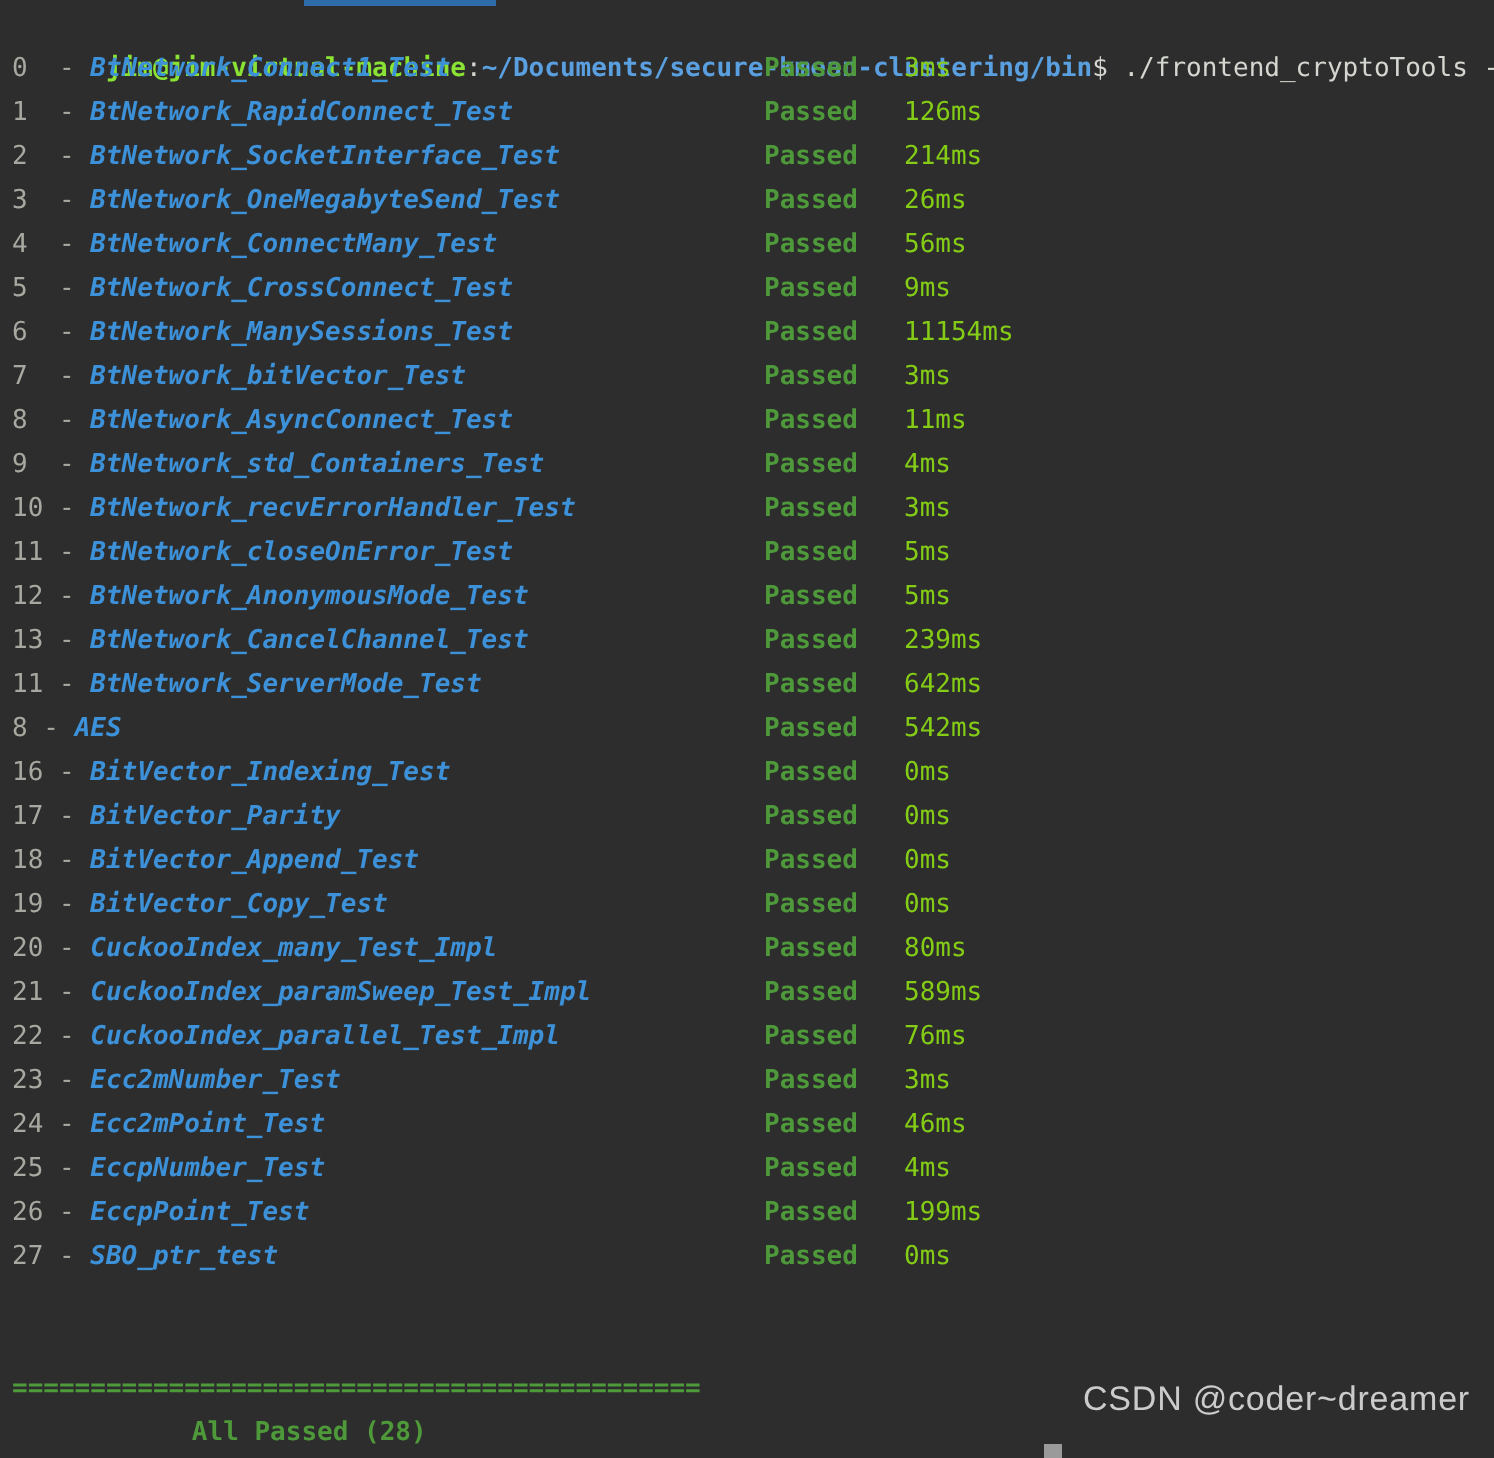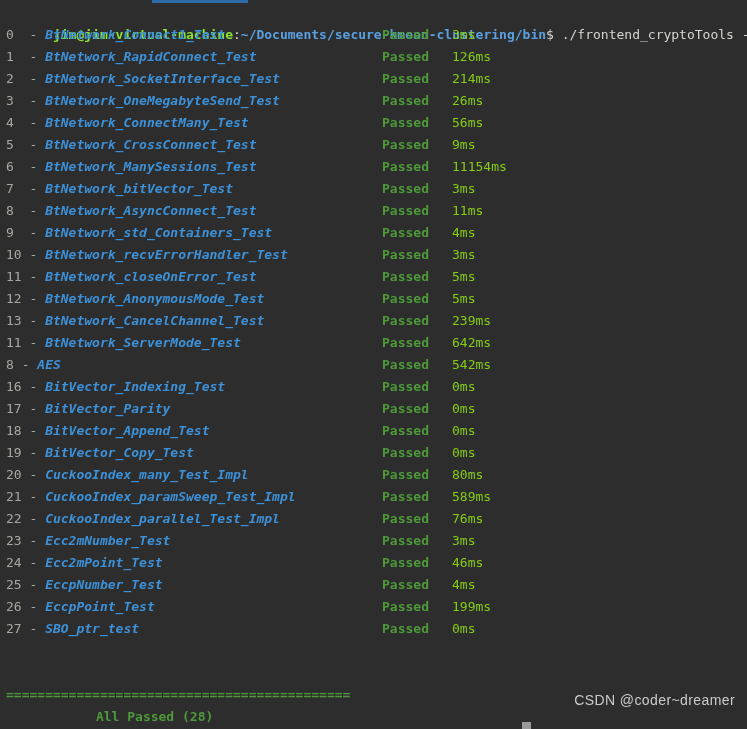--- a/index.html
+++ b/index.html
@@ -60,21 +60,21 @@
 
   .sep { color: #4e9a3a; font-weight: bold; white-space: pre; height: 22px; line-height: 22px; padding-left: 6px; }
   .summary { color: #4e9a3a; font-weight: bold; white-space: pre; height: 22px; line-height: 22px; padding-left: 2px; }
 
   .watermark {
     position: absolute;
     right: 12px;
     bottom: 18px;
     color: #d9d9d9;
     font-family: "Liberation Sans", "DejaVu Sans", sans-serif;
-    font-size: 14px;
+    font-size: 17px;
     letter-spacing: 0.4px;
     opacity: 0.92;
   }
   .cursor {
     position: absolute;
     left: 522px;
     top: 722px;
     width: 9px;
     height: 7px;
     background: #9a9a9a;

